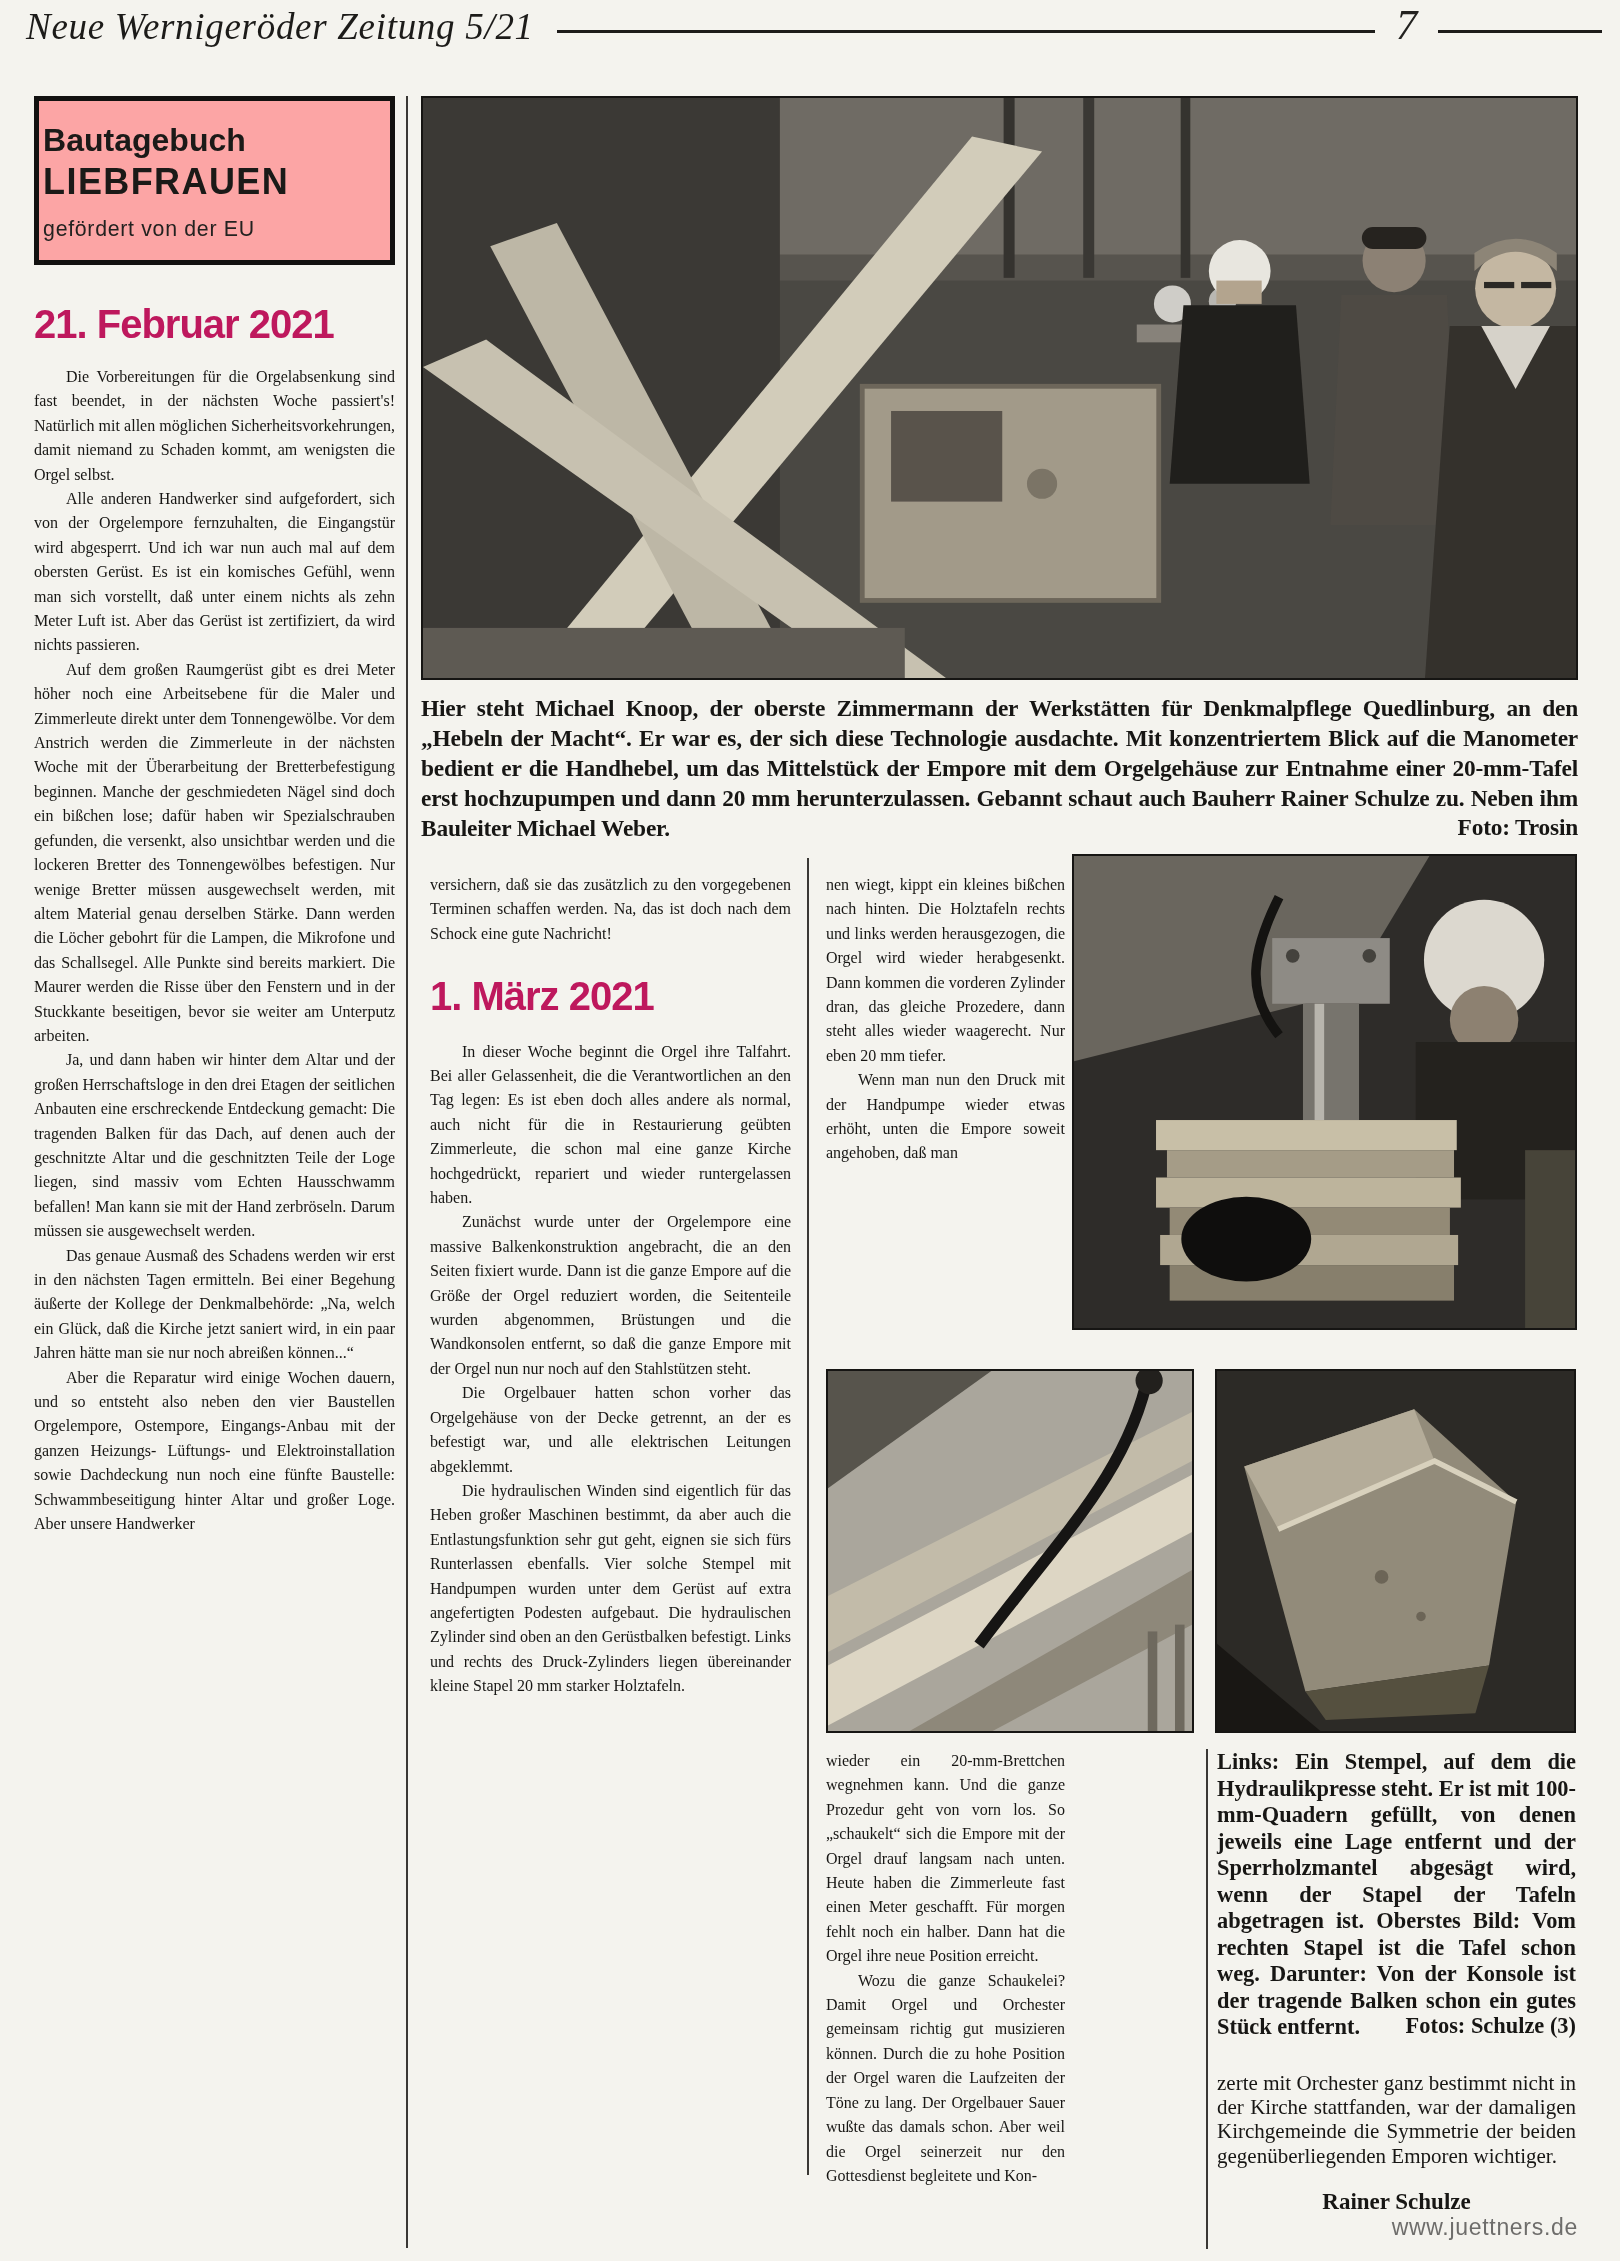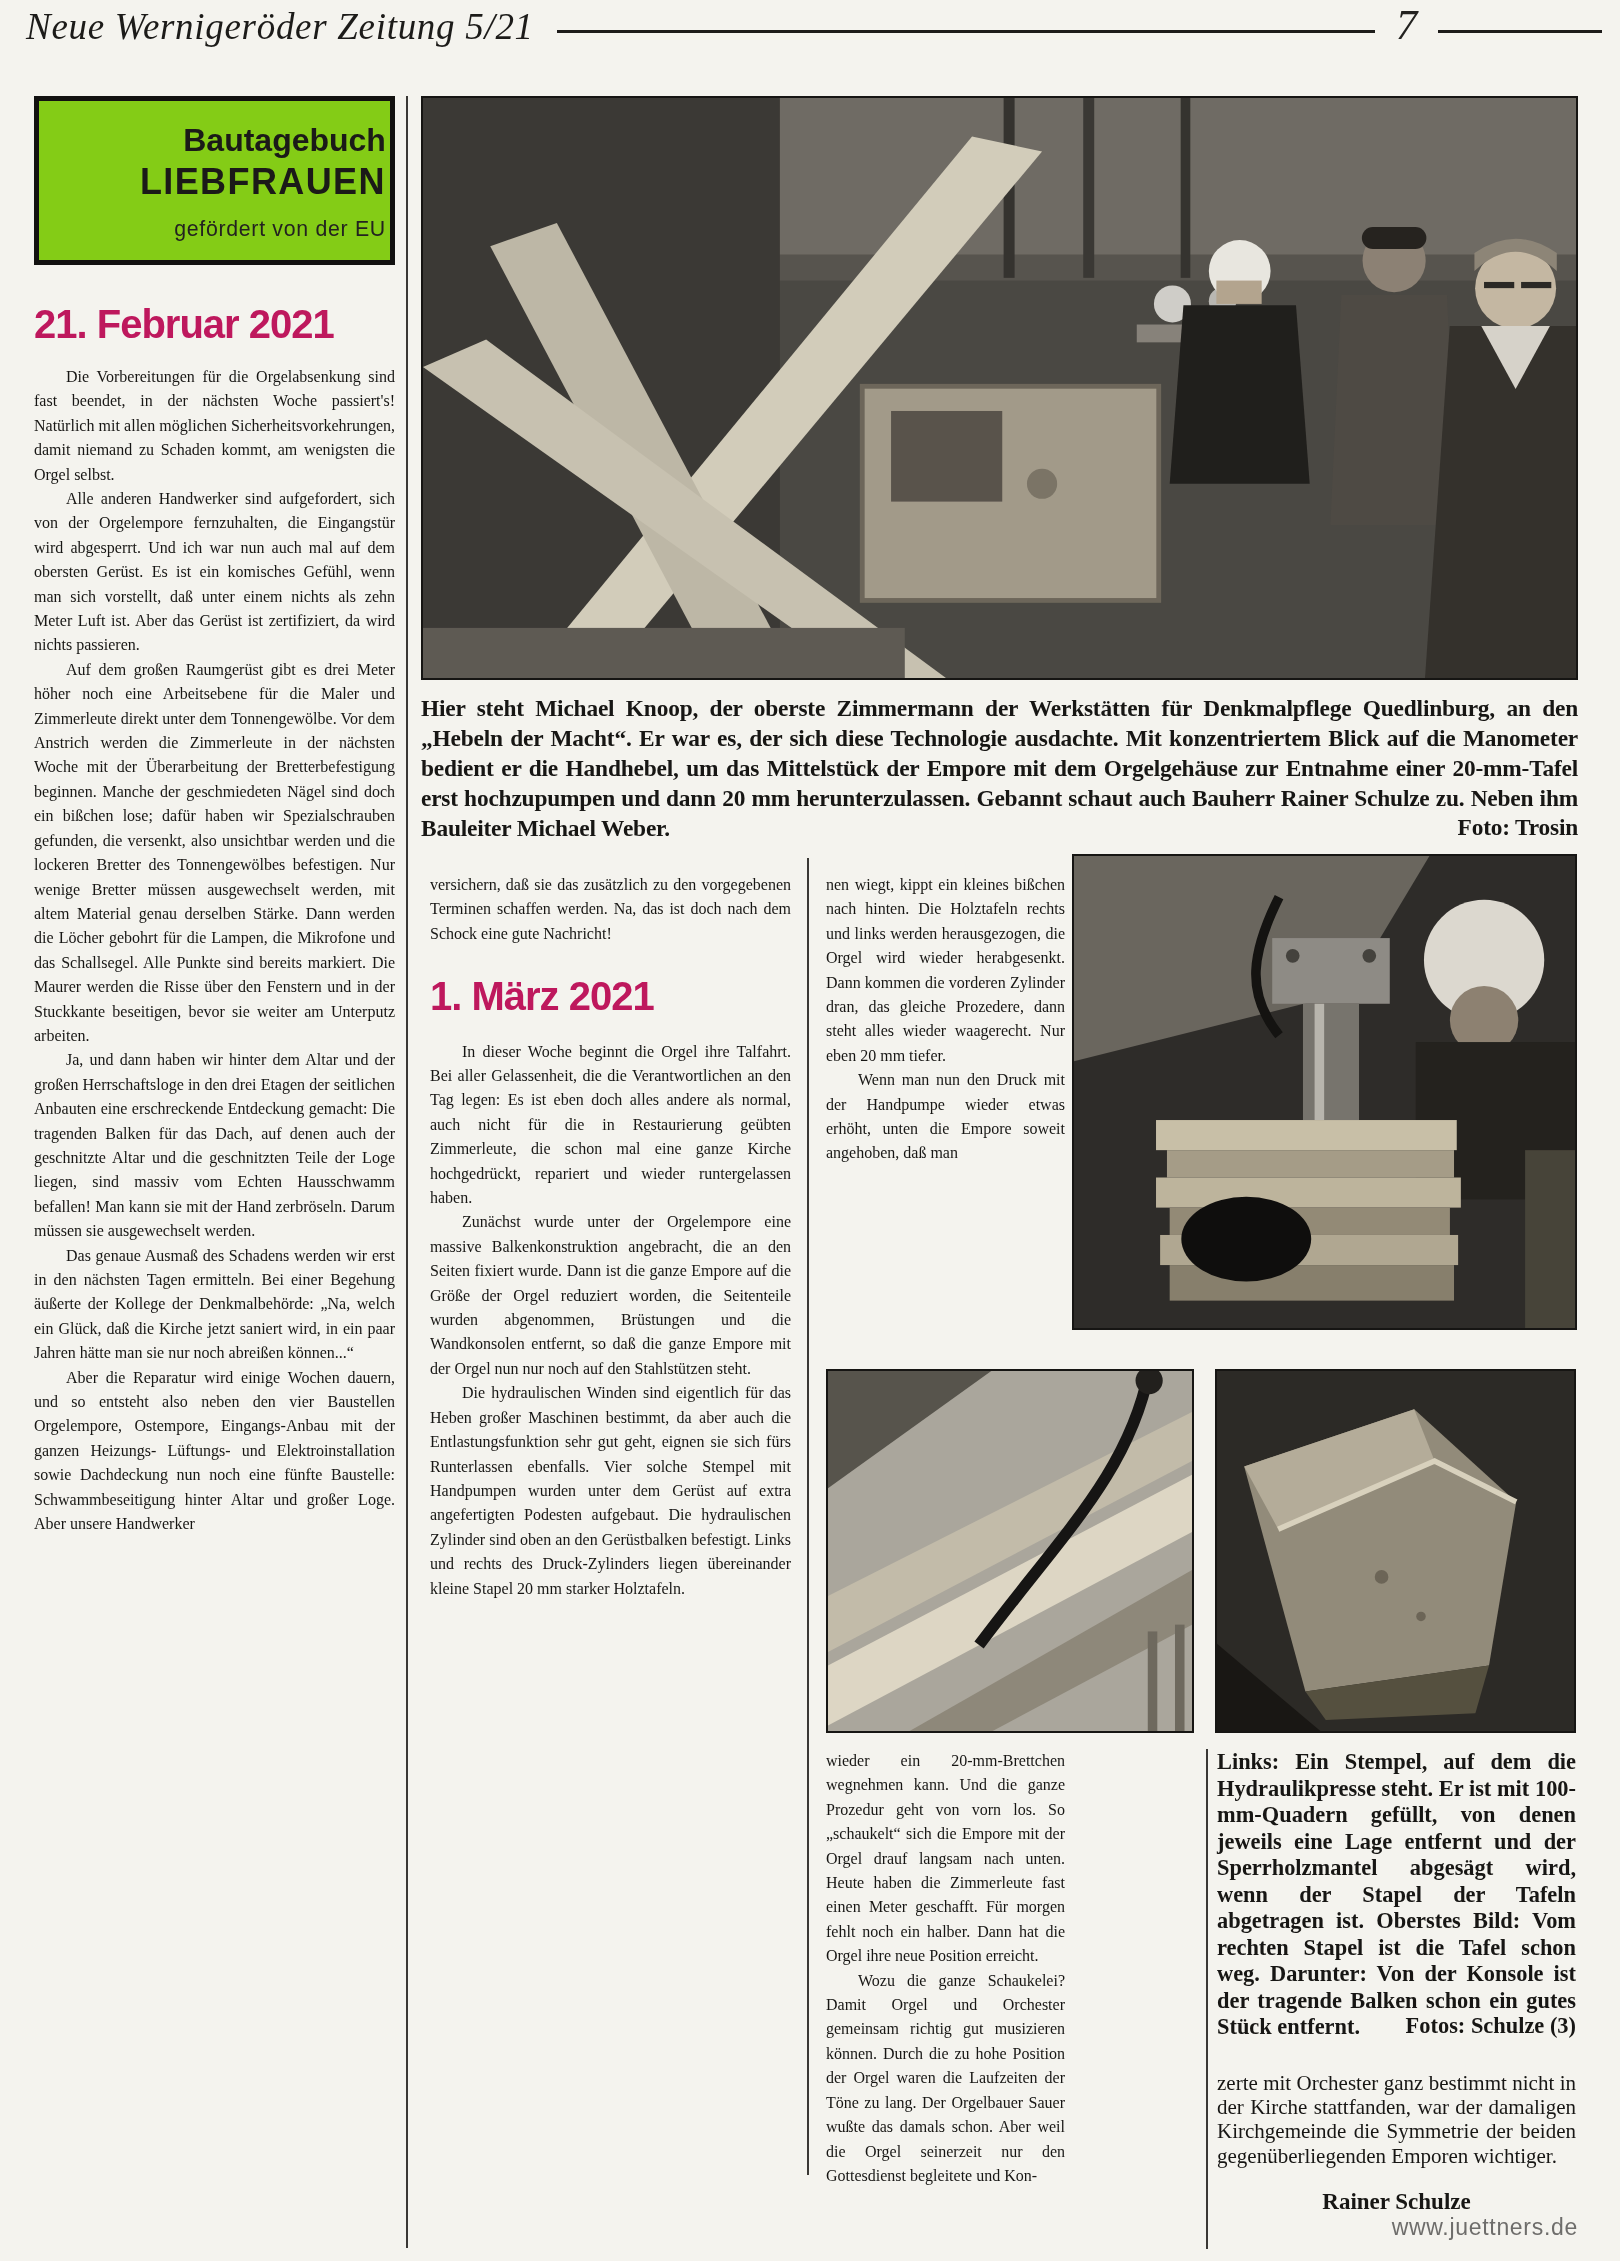--- a/index.html
+++ b/index.html
@@ -14,21 +14,21 @@
   .mast-rule { height:2.8px; background:#1d1c1a; flex:1 1 auto; margin:9.6px 20.7px 0 23.4px; }
   .mast-rule.short { flex:0 0 164px; margin:9.6px 0 0 20.7px; }
   .mast-page { font-style:italic; font-size:43px; color:#232220; margin-top:-4.1px; }
   
   .vrule { position:absolute; width:2.1px; background:#3a3835; }
   .vrule-a { left:406px; top:96px;  height:2152px; }
   .vrule-b { left:807px; top:858px; height:1317px; }
   .vrule-c { left:1206px; top:1749px; height:500px; }
   
   .leftcol { position:absolute; left:34px; top:96px; width:361px; }
-  .infobox { border:5.5px solid #121110; background:#84cc16; text-align:right; padding:20.7px 4.1px 18px 4.1px; }
+  .infobox { border:5.5px solid #121110; background:#fca5a5; text-align:left; padding:20.7px 4.1px 18px 4.1px; }
   .infobox .l1 { font-family:"Liberation Sans", sans-serif; font-weight:700; font-size:32px; color:#1b1a18; }
   .infobox .l2 { font-family:"Liberation Sans", sans-serif; font-weight:700; font-size:36px; letter-spacing:1.4px; color:#1b1a18; margin-top:2.8px; }
   .infobox .l3 { font-family:"Liberation Sans", sans-serif; font-weight:400; font-size:21.3px; letter-spacing:0.7px; color:#232220; margin-top:13.8px; }
   .datehead {
     font-family:"Liberation Sans", sans-serif; font-weight:700;
     font-size:40px; letter-spacing:-1px; color:#be185d;
     margin:39px 0 20.7px 0; line-height:1;
   }
   .bodytext p { margin:0; text-indent:32px; text-align:justify; font-size:16px; line-height:24.4px; }
   .bodytext p.noindent { text-indent:0; }
@@ -134,20 +134,21 @@
   <div class="caption1">
     <span>Hier steht Michael Knoop, der oberste Zimmermann der Werkstätten für Denkmalpflege Quedlinburg, an den „Hebeln der Macht“. Er war es, der sich diese Technologie ausdachte. Mit konzentriertem Blick auf die Manometer bedient er die Handhebel, um das Mittelstück der Empore mit dem Orgelgehäuse zur Entnahme einer 20-mm-Tafel erst hochzupumpen und dann 20 mm herunterzulassen. Gebannt schaut auch Bauherr Rainer Schulze zu. Neben ihm Bauleiter Michael Weber.</span>
     <span class="credit">Foto: Trosin</span>
   </div>
 
   <section class="midcol1 bodytext">
     <p class="noindent">versichern, daß sie das zusätzlich zu den vorgegebenen Terminen schaffen werden. Na, das ist doch nach dem Schock eine gute Nachricht!</p>
     <h2 class="datehead">1. März 2021</h2>
     <p>In dieser Woche beginnt die Orgel ihre Talfahrt. Bei aller Gelassenheit, die die Verantwortlichen an den Tag legen: Es ist eben doch alles andere als normal, auch nicht für die in Restaurierung geübten Zimmerleute, die schon mal eine ganze Kirche hochgedrückt, repariert und wieder runtergelassen haben.</p>
     <p>Zunächst wurde unter der Orgelempore eine massive Balkenkonstruktion angebracht, die an den Seiten fixiert wurde. Dann ist die ganze Empore auf die Größe der Orgel reduziert worden, die Seitenteile wurden abgenommen, Brüstungen und die Wandkonsolen entfernt, so daß die ganze Empore mit der Orgel nun nur noch auf den Stahlstützen steht.</p>
+    <p>Die Orgelbauer hatten schon vorher das Orgelgehäuse von der Decke getrennt, an der es befestigt war, und alle elektrischen Leitungen abgeklemmt.</p>
     <p>Die hydraulischen Winden sind eigentlich für das Heben großer Maschinen bestimmt, da aber auch die Entlastungsfunktion sehr gut geht, eignen sie sich fürs Runterlassen ebenfalls. Vier solche Stempel mit Handpumpen wurden unter dem Gerüst auf extra angefertigten Podesten aufgebaut. Die hydraulischen Zylinder sind oben an den Gerüstbalken befestigt. Links und rechts des Druck-Zylinders liegen übereinander kleine Stapel 20 mm starker Holztafeln.</p>
   </section>
 
   <section class="midcol2a bodytext">
     <p class="noindent">nen wiegt, kippt ein kleines bißchen nach hinten. Die Holztafeln rechts und links werden herausgezogen, die Orgel wird wieder herabgesenkt. Dann kommen die vorderen Zylinder dran, das gleiche Prozedere, dann steht alles wieder waagerecht. Nur eben 20 mm tiefer.</p>
     <p>Wenn man nun den Druck mit der Handpumpe wieder etwas erhöht, unten die Empore soweit angehoben, daß man</p>
   </section>
 
   <figure class="photo photo2">
     <svg viewBox="0 0 733 690" preserveAspectRatio="none">

